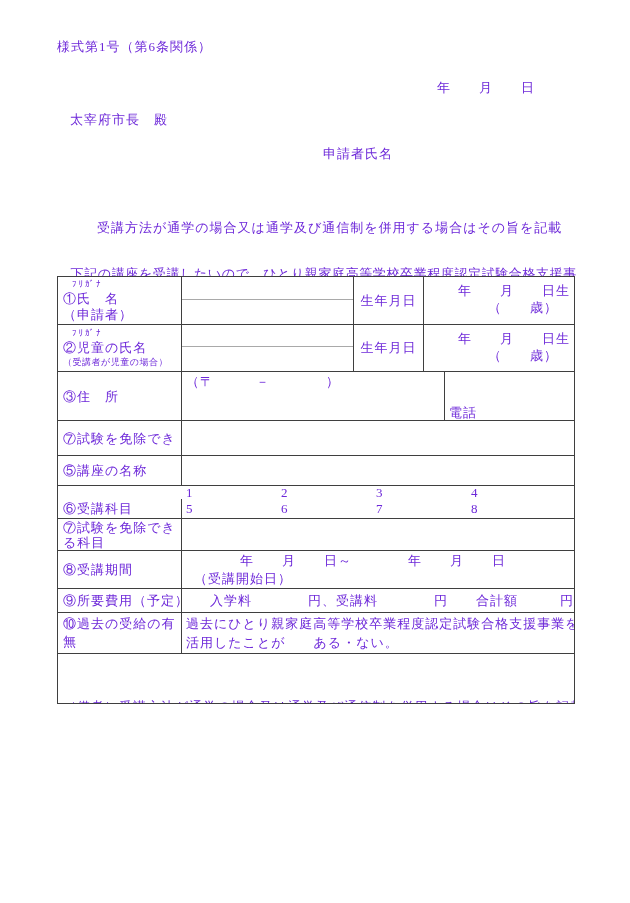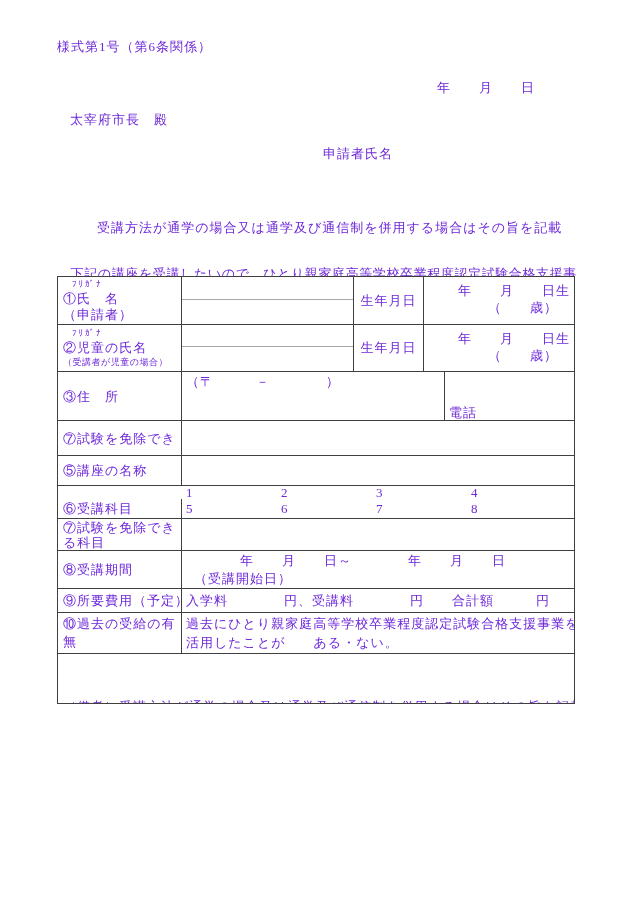--- a/index.html
+++ b/index.html
@@ -55,21 +55,21 @@
 
   .c-addr { width:263px; padding:2px 4px; line-height:16px; }
   .c-phone { flex:1; padding:1px 4px; line-height:15px;margin-top:32px; }
   .phone-dash { padding-left:56px; }
 
   .c-content { flex:1; padding:1px 4px; }
   .num-line { display:flex; line-height:16px; }
   .num-line span { width:95px; }
   .period-l1 { padding-left:54px; line-height:17px; white-space:pre; }
   .period-l2 { padding-left:8px;  line-height:17px; white-space:pre; }
-  .cost-line { padding-top:2px; white-space:pre; }
+  .cost-line { padding-top:2px; white-space:pre;margin-left:24px; }
   .hist { line-height:19px; white-space:pre; }
   .remarks-cell { flex:1; padding:3px 5px; line-height:20px; white-space:pre; }
   .vcenter { display:flex; flex-direction:column; justify-content:space-between; }
 </style>
 </head>
 <body>
 
 <div class="page">
 
   <div class="abs form-number">様式第1号（第6条関係）</div>

